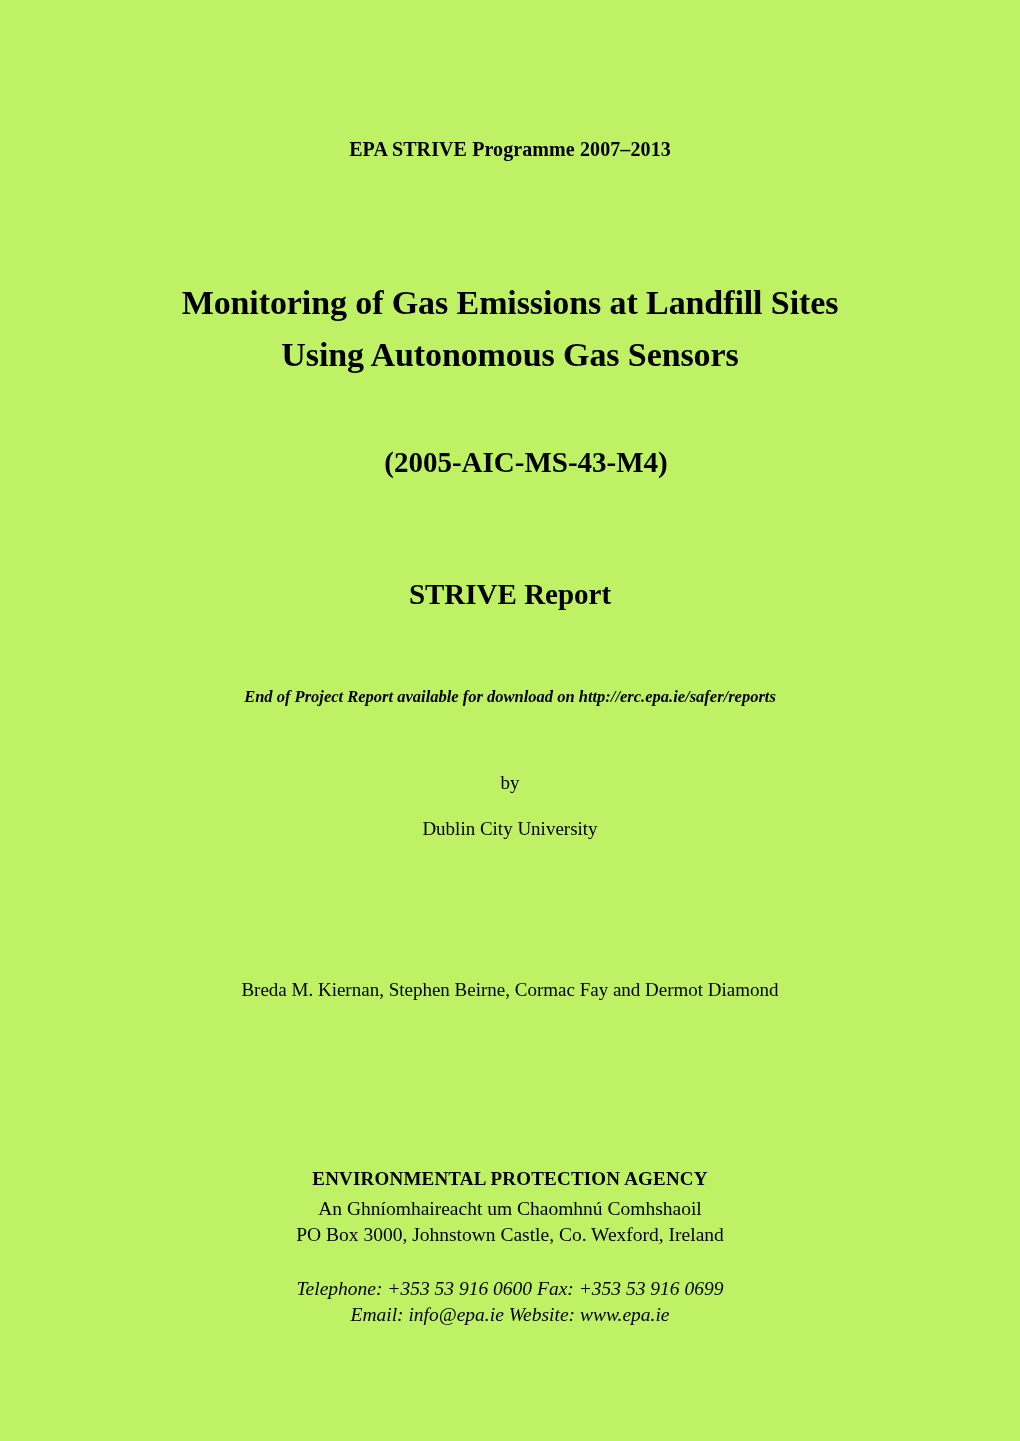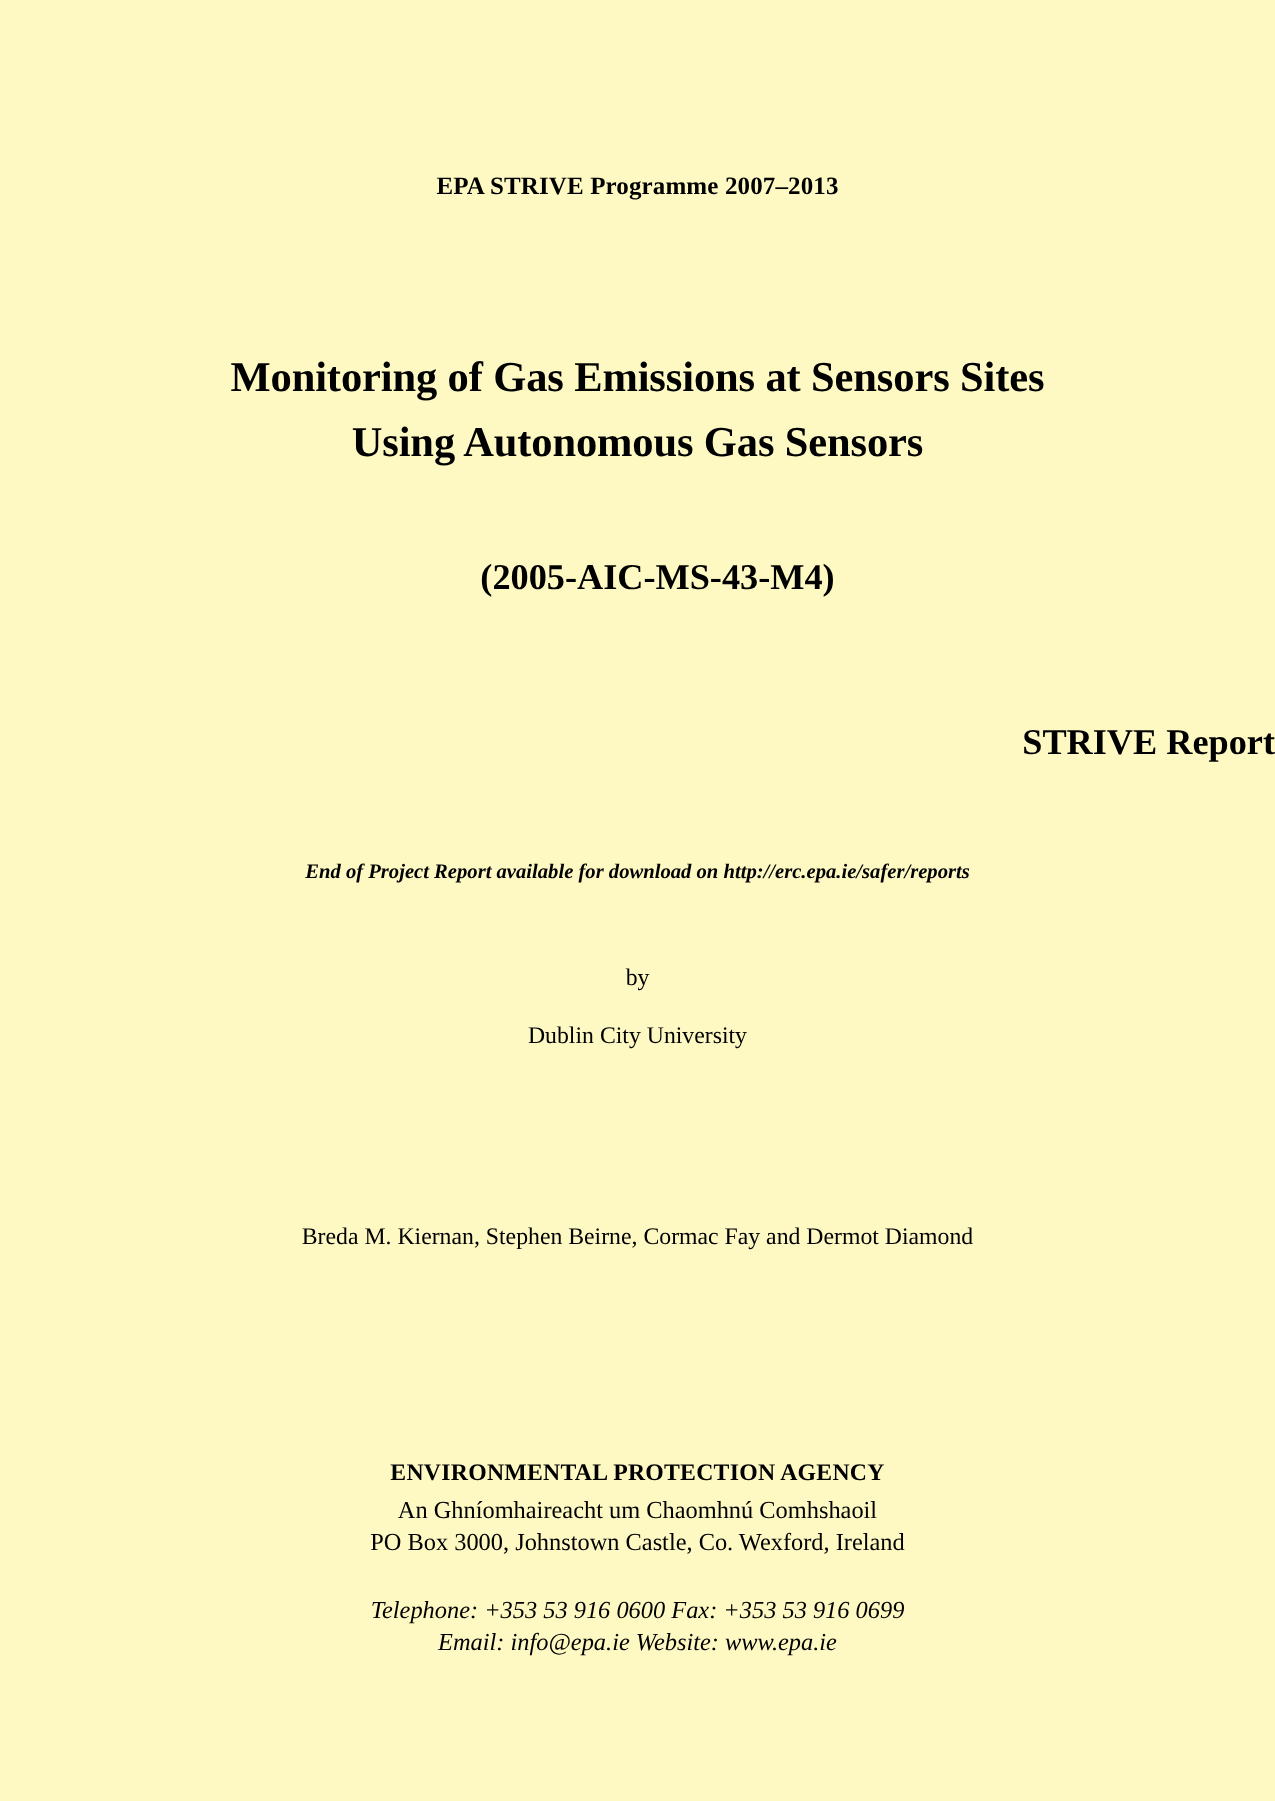--- a/index.html
+++ b/index.html
@@ -11,21 +11,21 @@
     width: 1020px;
     height: 1441px;
     position: relative;
     font-family: "Liberation Serif", "DejaVu Serif", serif;
     color: #000000;
     overflow: hidden;
   }
   .page {
     position: absolute;
     inset: 0;
-    background: #fef9c3;
+    background: #bef264;
   }
   .center {
     text-align: center;
   }
 
   
   .programme-header {
     position: absolute;
     top: 138px;
     left: 0;
@@ -61,21 +61,20 @@
   }
 
   
   .report-type {
     position: absolute;
     top: 578px;
     left: 0;
     right: 0;
     font-size: 29px;
     font-weight: bold;
-    text-align: right;
   }
 
   
   .availability {
     position: absolute;
     top: 687px;
     left: 0;
     right: 0;
     font-size: 16.5px;
     font-weight: bold;
@@ -139,21 +138,21 @@
   }
 </style>
 </head>
 <body>
 
 <div class="page">
 
   <div class="programme-header center">EPA STRIVE Programme 2007–2013</div>
 
   <div class="title-block center">
-    <div class="title-line">Monitoring of Gas Emissions at Sensors Sites</div>
+    <div class="title-line">Monitoring of Gas Emissions at Landfill Sites</div>
     <div class="title-line">Using Autonomous Gas Sensors</div>
   </div>
 
   <div class="project-code center">(2005-AIC-MS-43-M4)</div>
 
   <div class="report-type center">STRIVE Report</div>
 
   <div class="availability center">End of Project Report available for download on http://erc.epa.ie/safer/reports</div>
 
   <div class="prepared-block center">

